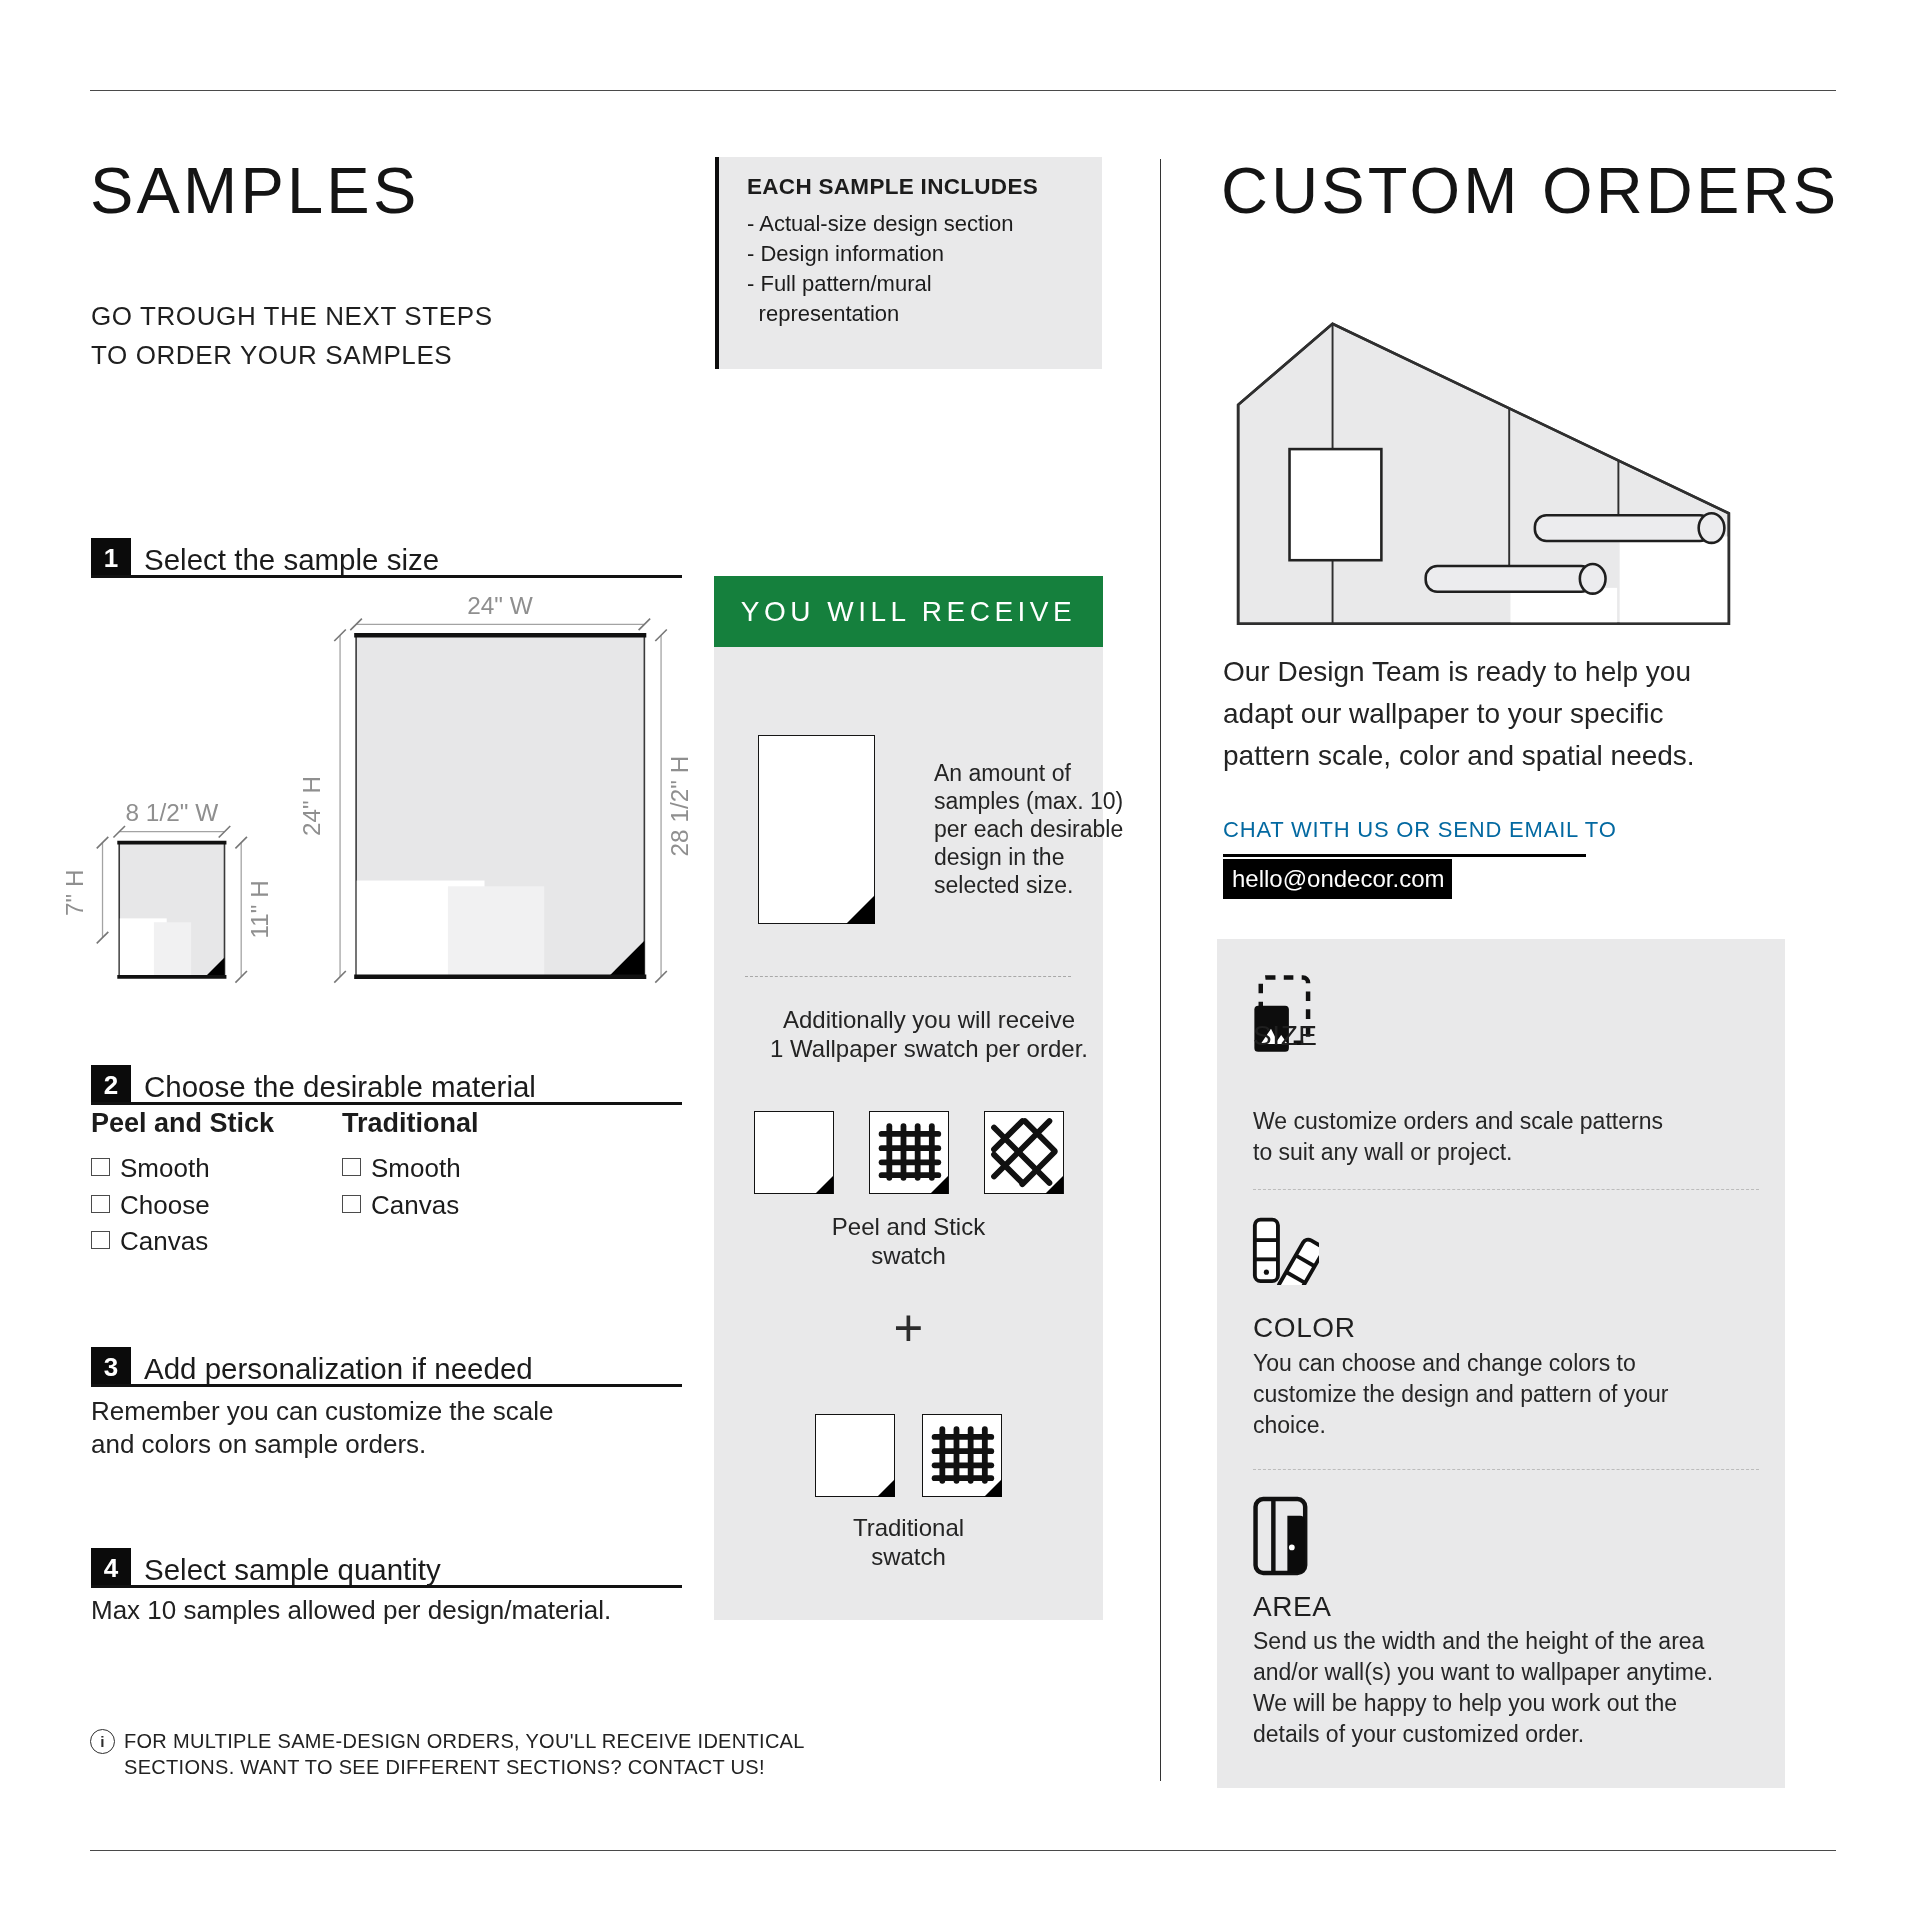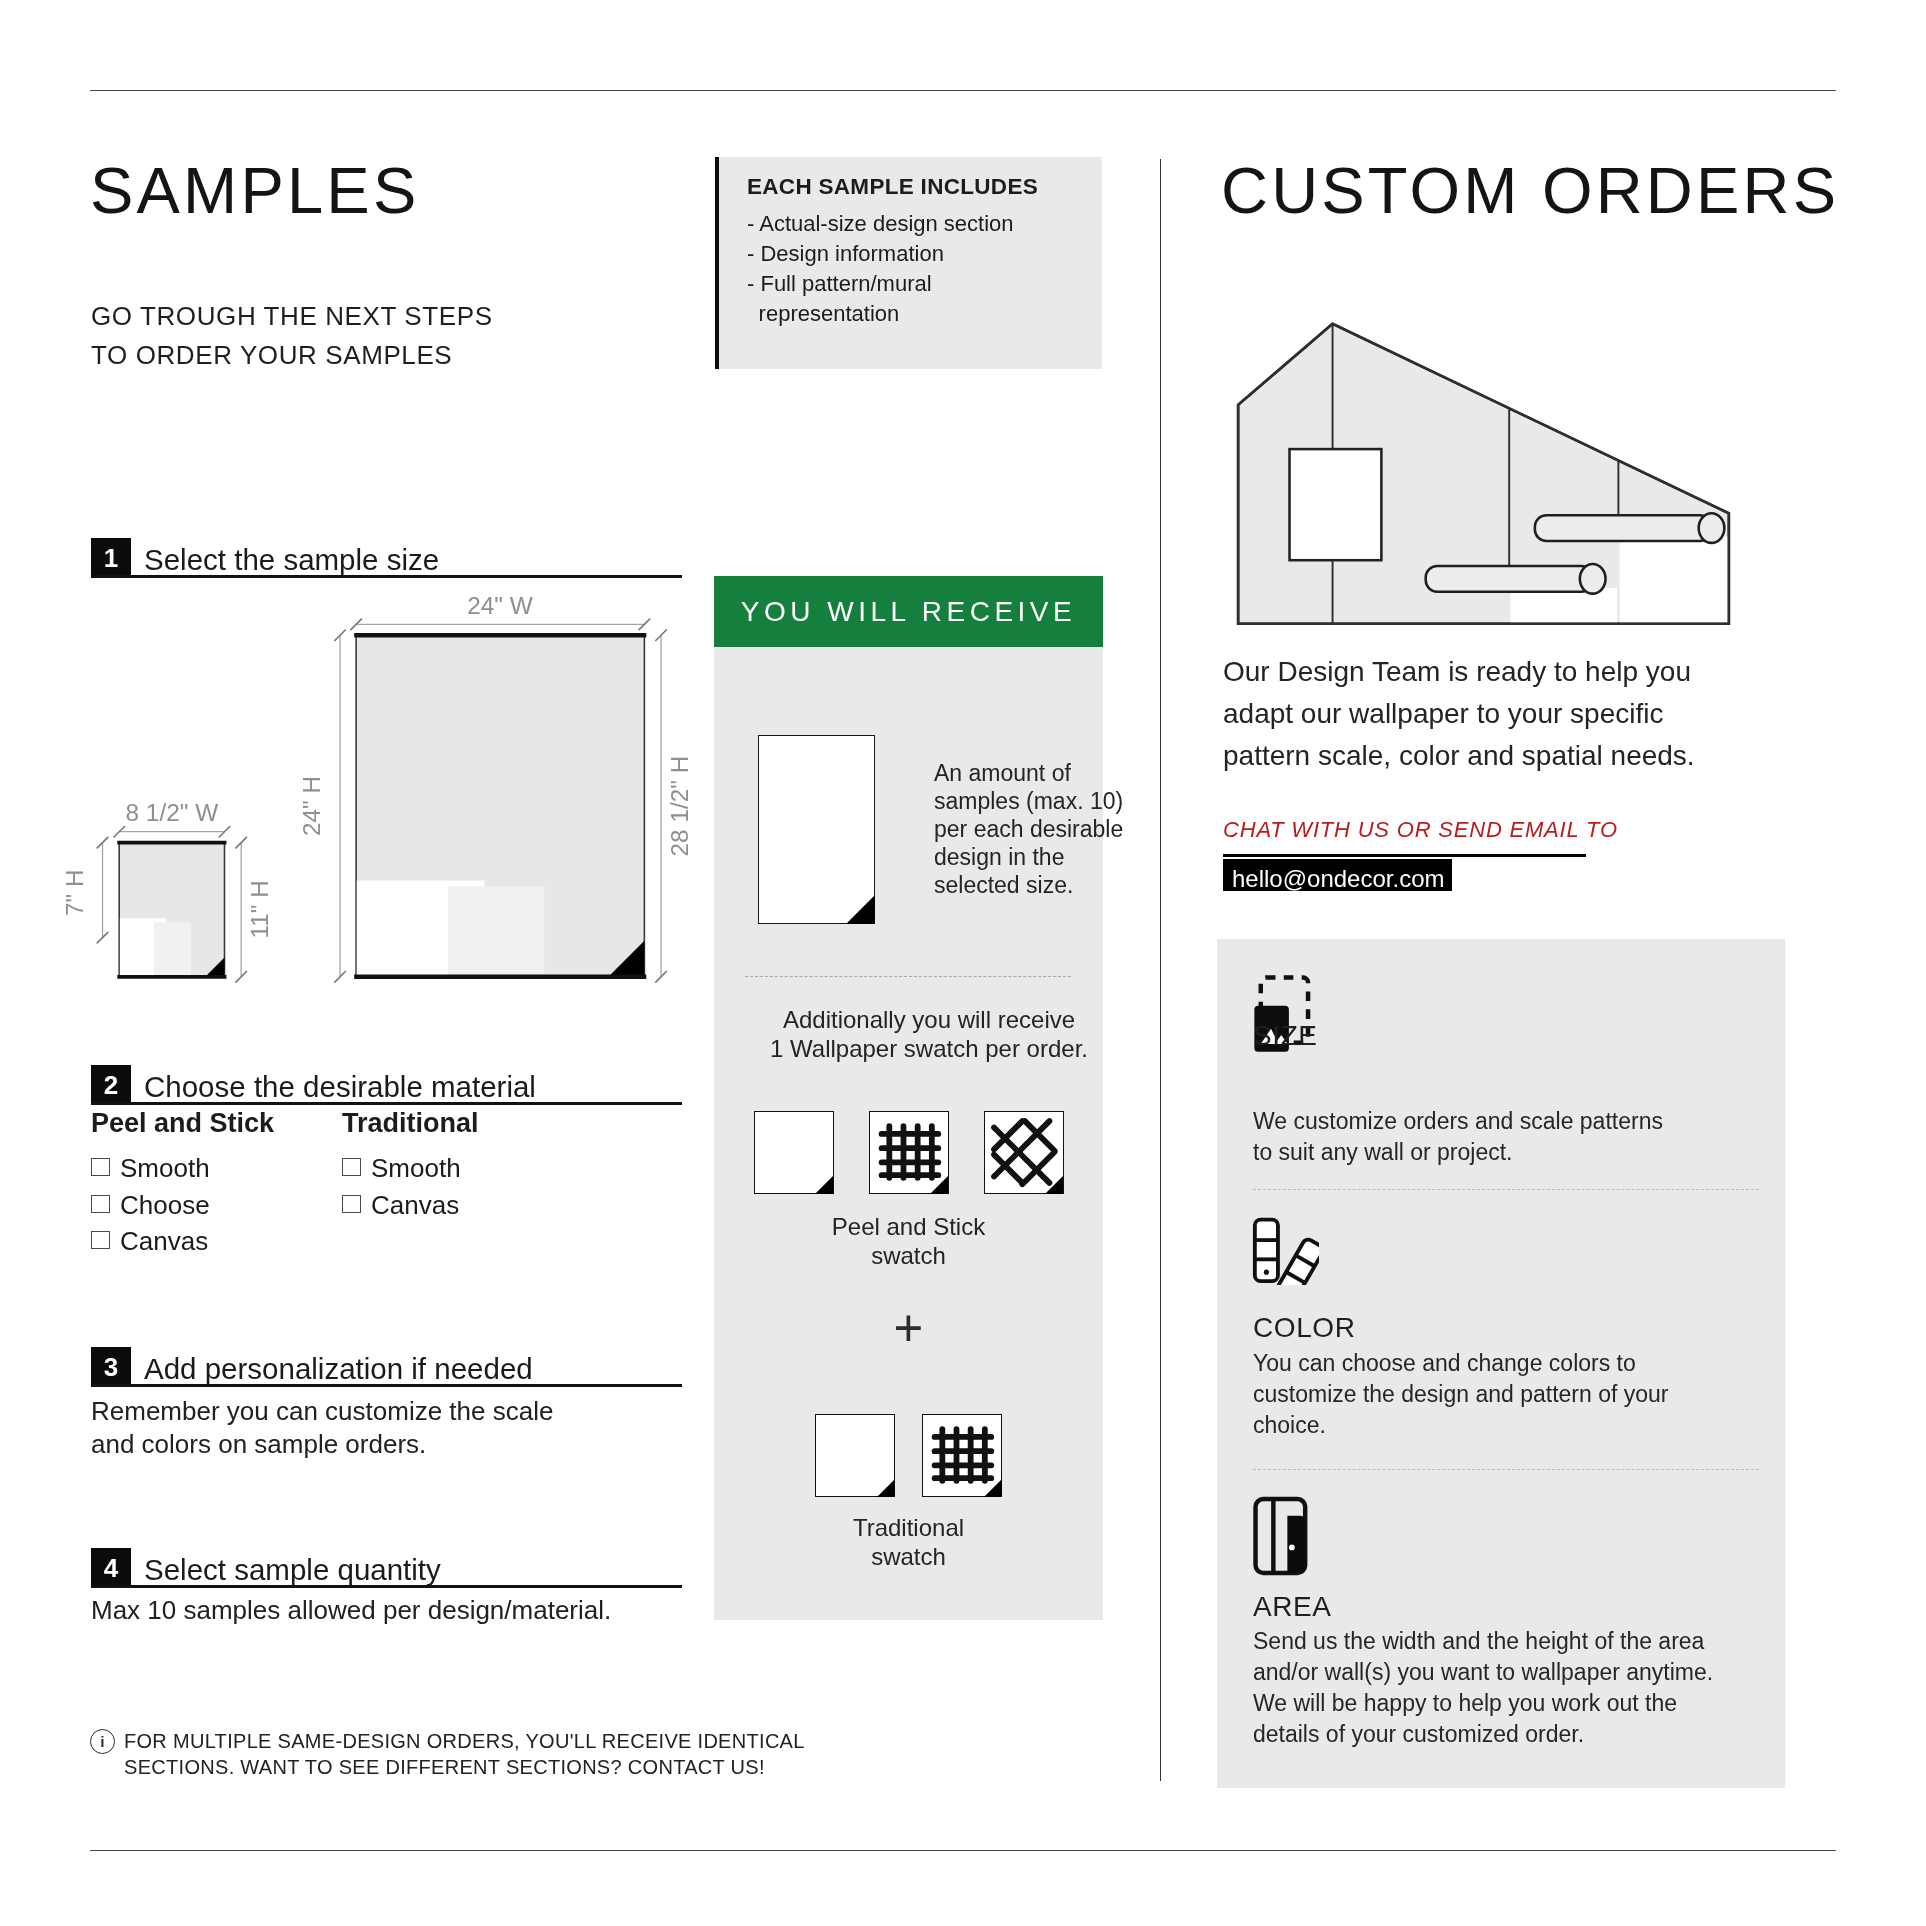--- a/index.html
+++ b/index.html
@@ -31,23 +31,23 @@
   .fold{position:absolute;right:-0.6px;bottom:-0.6px;width:0;height:0;border-left:29.5px solid transparent;border-bottom:29.5px solid #000;}
   .fold.sm{border-left-width:18px;border-bottom-width:18px;}
   .amount{font-size:23px;line-height:28px;color:#242424;white-space:nowrap;}
   .dashline{border-top:1.3px dashed #a8a8a8;height:0;}
   .centered{text-align:center;}
   .midtext{font-size:24px;line-height:29px;color:#242424;}
   .swrow{display:flex;justify-content:center;}
   .swatch{width:80px;height:83px;background:#fff;border:1.9px solid #121212;box-sizing:border-box;position:relative;}
   .plus{font-size:51px;font-weight:100;color:#2c2c2c;line-height:51px;}
   .rintro{font-size:28px;line-height:42px;color:#232323;white-space:nowrap;}
-  .chat{font-size:22px;letter-spacing:0.8px;color:#b91c1c;white-space:nowrap;font-style:italic;}
+  .chat{font-size:22px;letter-spacing:0.8px;color:#0369a1;white-space:nowrap;}
   .chatline{height:3.2px;background:#000;}
-  .email{background:#000;color:#fff;font-size:24px;line-height:40px;height:32px;width:229px;padding-left:9px;box-sizing:border-box;white-space:nowrap;}
+  .email{background:#000;color:#fff;font-size:24px;line-height:40px;height:40px;width:229px;padding-left:9px;box-sizing:border-box;white-space:nowrap;}
   .cardtitle{font-size:28px;letter-spacing:0.6px;color:#1f1f1f;white-space:nowrap;}
   .cardline{font-size:23px;line-height:31px;color:#262626;white-space:nowrap;}
   .dimtext{font-family:"Liberation Sans",sans-serif;font-size:38px;fill:#8f8f8f;}
   svg{display:block;}
 </style>
 </head>
 <body>
 
 <div id="page">
 

